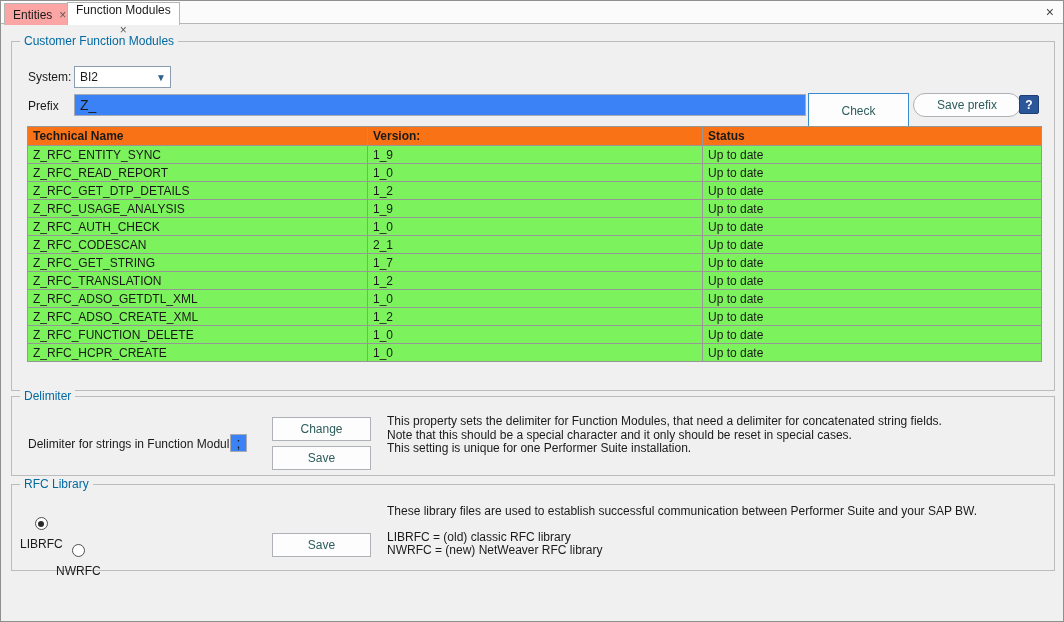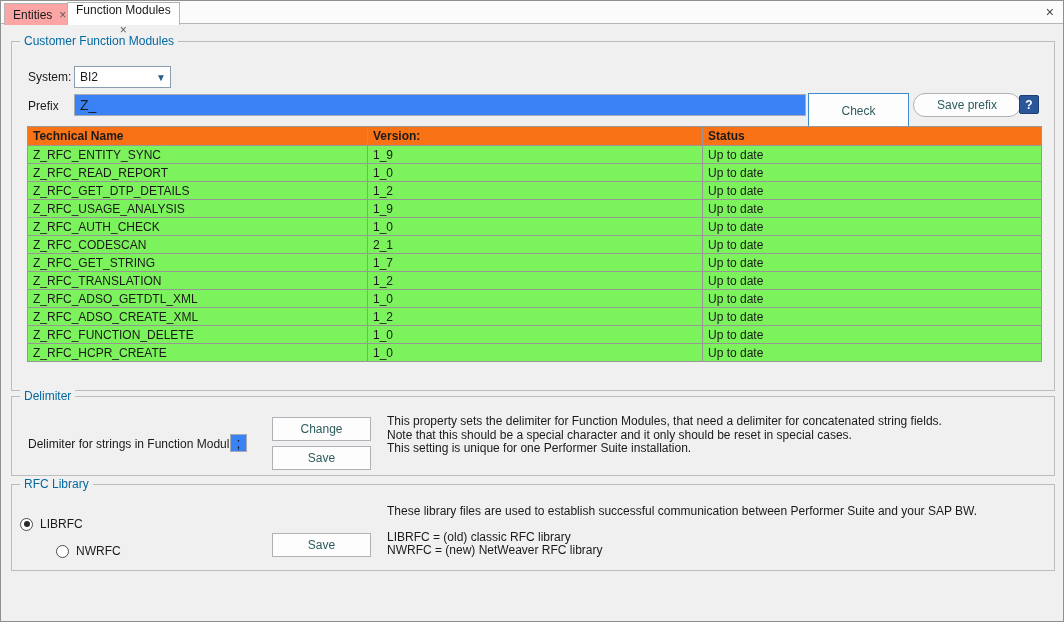--- a/index.html
+++ b/index.html
@@ -58,21 +58,21 @@
   table.fm { border-collapse:collapse; table-layout:fixed; width:1014px; font-size:12px; }
   .fm th { background:#f97316; font-weight:bold; text-align:left; border:1px solid #979797;
            padding:0 5px; height:19px; }
   .fm td { background:#7cf25c; border:1px solid #979797; padding:0 5px; height:18px;
            overflow:hidden; white-space:nowrap; }
 
   
   .desc { position:absolute; left:375px; line-height:13.5px; color:#1a1a1a; }
 
   
-  .radio-row { position:absolute; left:8px; display:flex; align-items:center; gap:7px; cursor:pointer; }
+  .radio-row { position:absolute; left:8px; display:flex; align-items:center; gap:7px; cursor:pointer;flex-direction:column; }
   .radio { width:13px; height:13px; border:1px solid #4f4f4f; border-radius:50%; background:#fff;
            display:flex; align-items:center; justify-content:center; }
   .radio .dot { width:6px; height:6px; border-radius:50%; background:#2a2a2a; display:none; }
   .radio.checked .dot { display:block; }
 </style>
 </head>
 <body>
 
 <div class="window">
 

